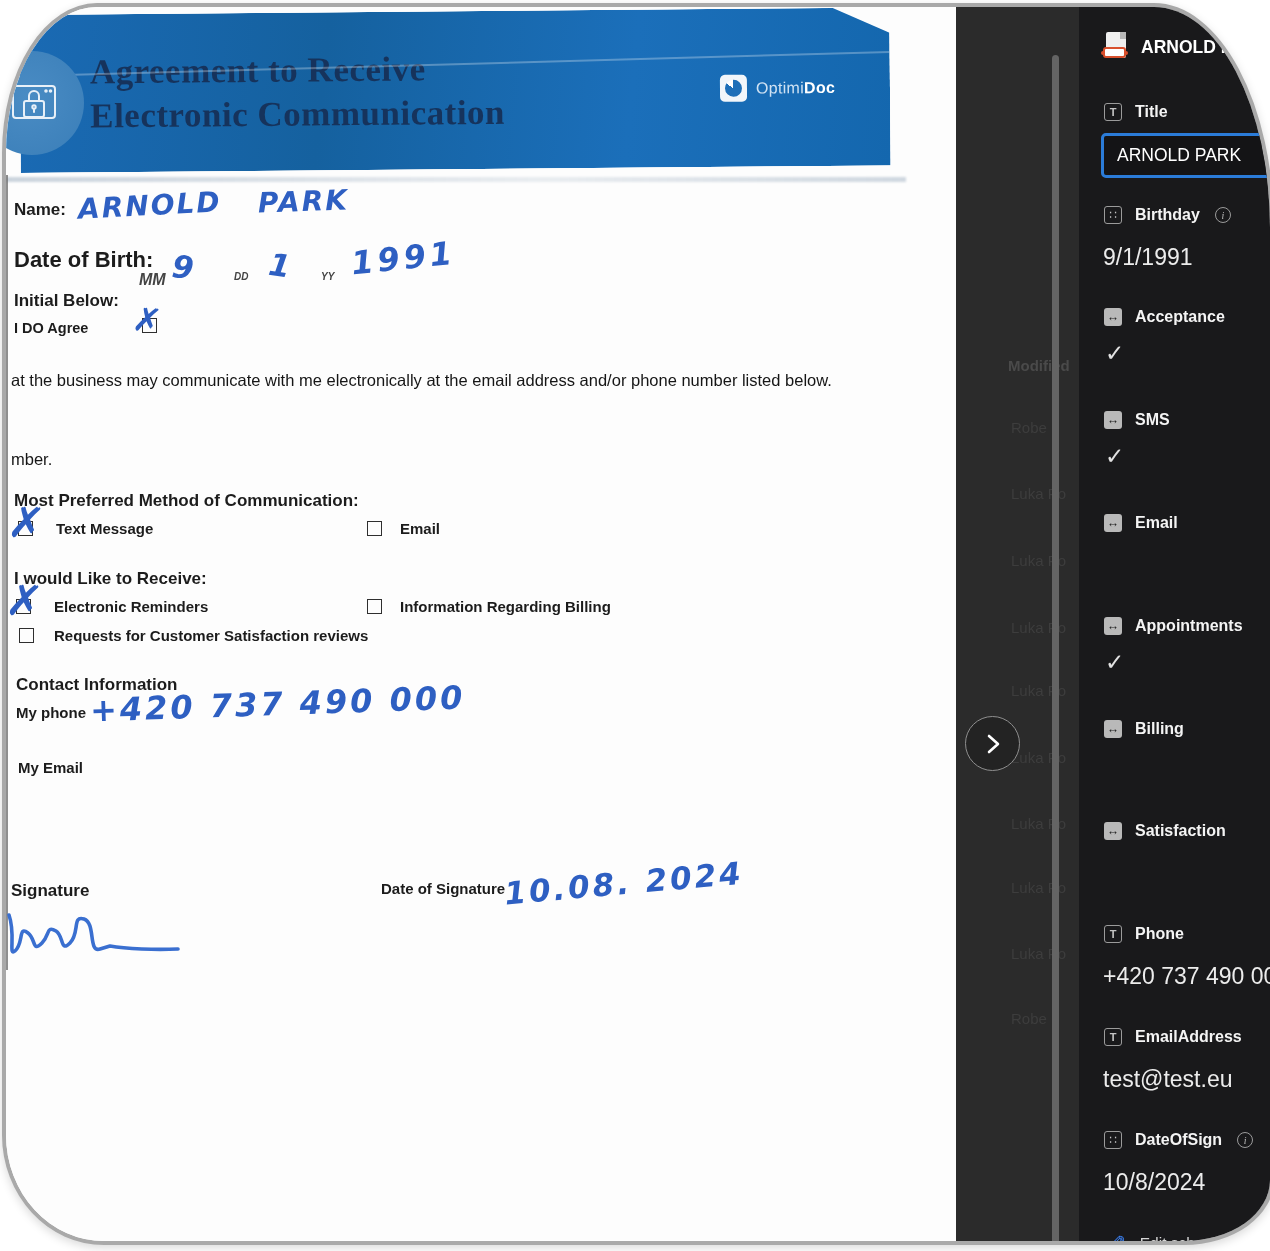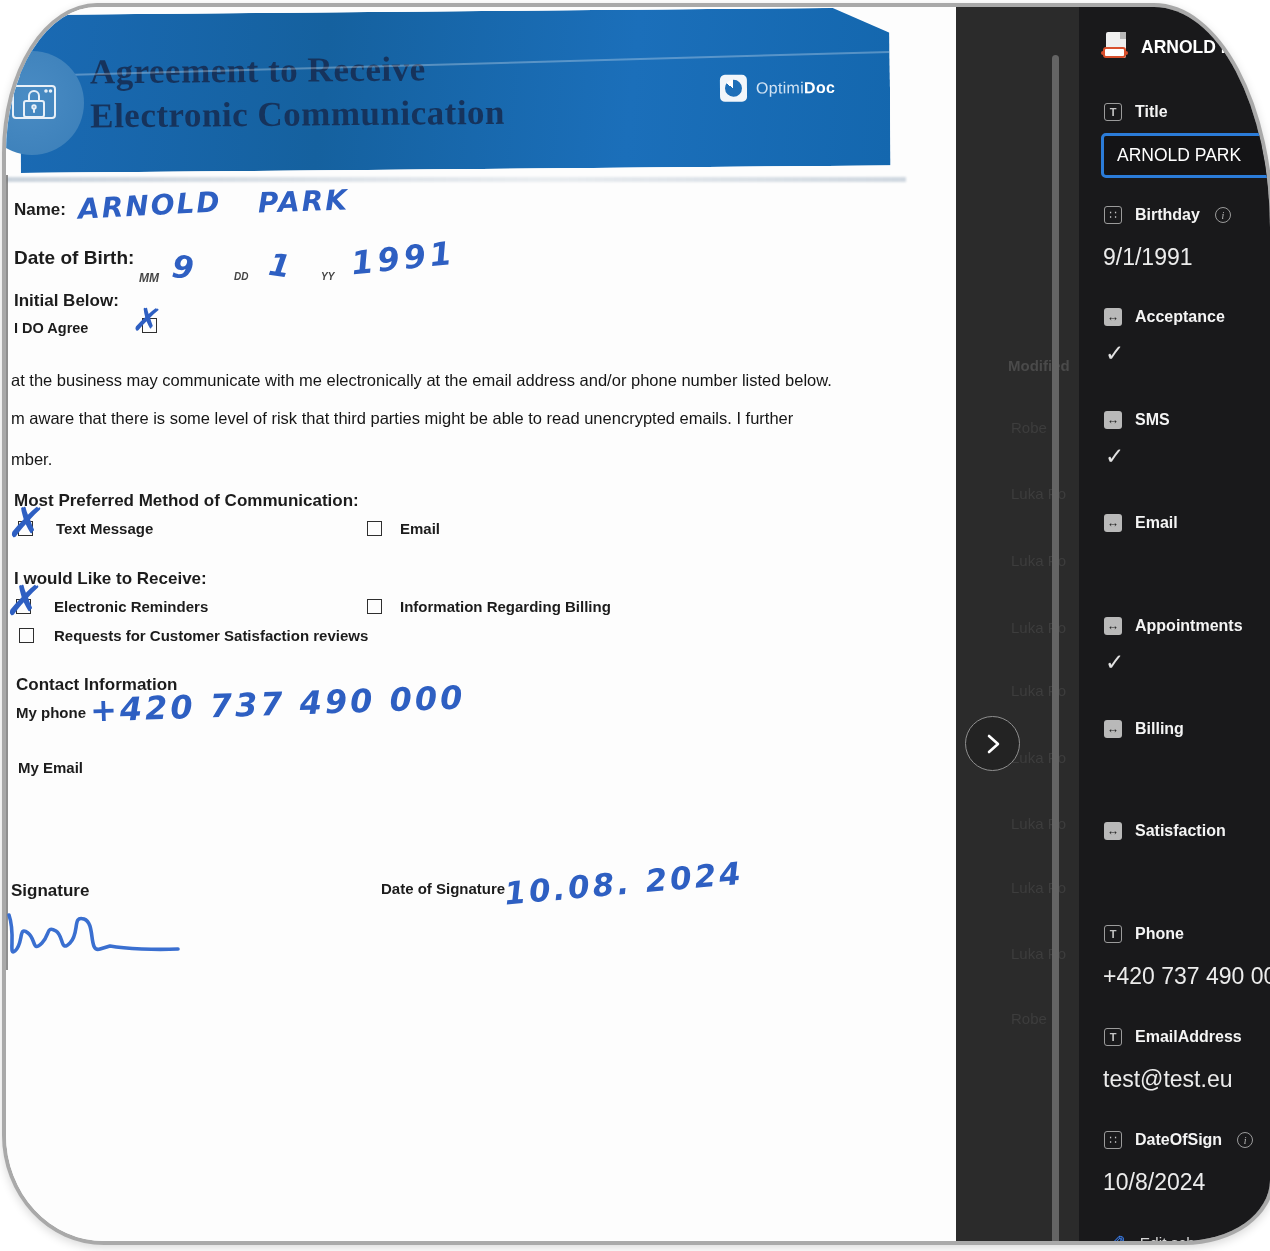--- a/index.html
+++ b/index.html
@@ -117,35 +117,34 @@
             <line x1="24" y1="30" x2="24" y2="33"></line>
         </svg>
       </div>
       <div class="scanline"></div>
       <div class="doc-edge"></div>
 
       <div class="lbl b" style="left:8px;top:193px;font-size:17px;">Name:</div>
       <div class="hw" style="left:72px;top:182px;font-size:28px;transform:rotate(-3deg);letter-spacing:2px;">ARNOLD</div>
       <div class="hw" style="left:252px;top:178px;font-size:28px;transform:rotate(-2deg);letter-spacing:2px;">PARK</div>
 
-      <div class="lbl b" style="left:8px;top:240px;font-size:19px;">Date of Birth:</div>
-      <div class="lbl" style="left:133px;top:264px;font-size:12px;font-style:italic;font-weight:700;color:#444;">MM</div>
+      <div class="lbl b" style="left:8px;top:240px;font-size:22px;">Date of Birth:</div>
+      <div class="lbl" style="left:133px;top:264px;font-size:16px;font-style:italic;font-weight:700;color:#444;">MM</div>
       <div class="hw" style="left:166px;top:242px;font-size:31px;transform:rotate(6deg);">9</div>
       <div class="lbl" style="left:228px;top:264px;font-size:10px;font-style:italic;font-weight:700;color:#444;">DD</div>
       <div class="hw" style="left:263px;top:240px;font-size:31px;transform:rotate(8deg);">1</div>
       <div class="lbl" style="left:315px;top:264px;font-size:10px;font-style:italic;font-weight:700;color:#444;">YY</div>
       <div class="hw" style="left:345px;top:232px;font-size:32px;transform:rotate(-6deg);letter-spacing:4px;">1991</div>
 
       <div class="lbl b" style="left:8px;top:284px;font-size:17px;">Initial Below:</div>
       <div class="lbl b" style="left:8px;top:313px;font-size:14.5px;">I DO Agree</div>
       <span class="cb" style="left:136px;top:311px;"></span>
       <span class="xmark" style="left:127px;top:296px;font-size:34px;transform:rotate(9deg);">✗</span>
 
       <div class="para" style="left:5px;top:363px;">at the business may communicate with me electronically at the email address and/or phone number listed below.</div>
-      <div class="para" style="left:5px;top:401px;">m aware that there is some level of risk that third parties might be able to read unencrypted emails. I further</div>
       <div class="para" style="left:5px;top:442px;">mber.</div>
 
       <div class="lbl b" style="left:8px;top:484px;font-size:17px;">Most Preferred Method of Communication:</div>
       <span class="cb" style="left:12px;top:514px;"></span>
       <span class="xmark" style="left:2px;top:494px;font-size:44px;transform:rotate(6deg);">✗</span>
       <div class="lbl" style="left:50px;top:513px;font-size:15px;font-weight:600;">Text Message</div>
       <span class="cb" style="left:361px;top:514px;"></span>
       <div class="lbl" style="left:394px;top:513px;font-size:15px;font-weight:600;">Email</div>
 
       <div class="lbl b" style="left:8px;top:562px;font-size:17px;">I would Like to Receive:</div>

